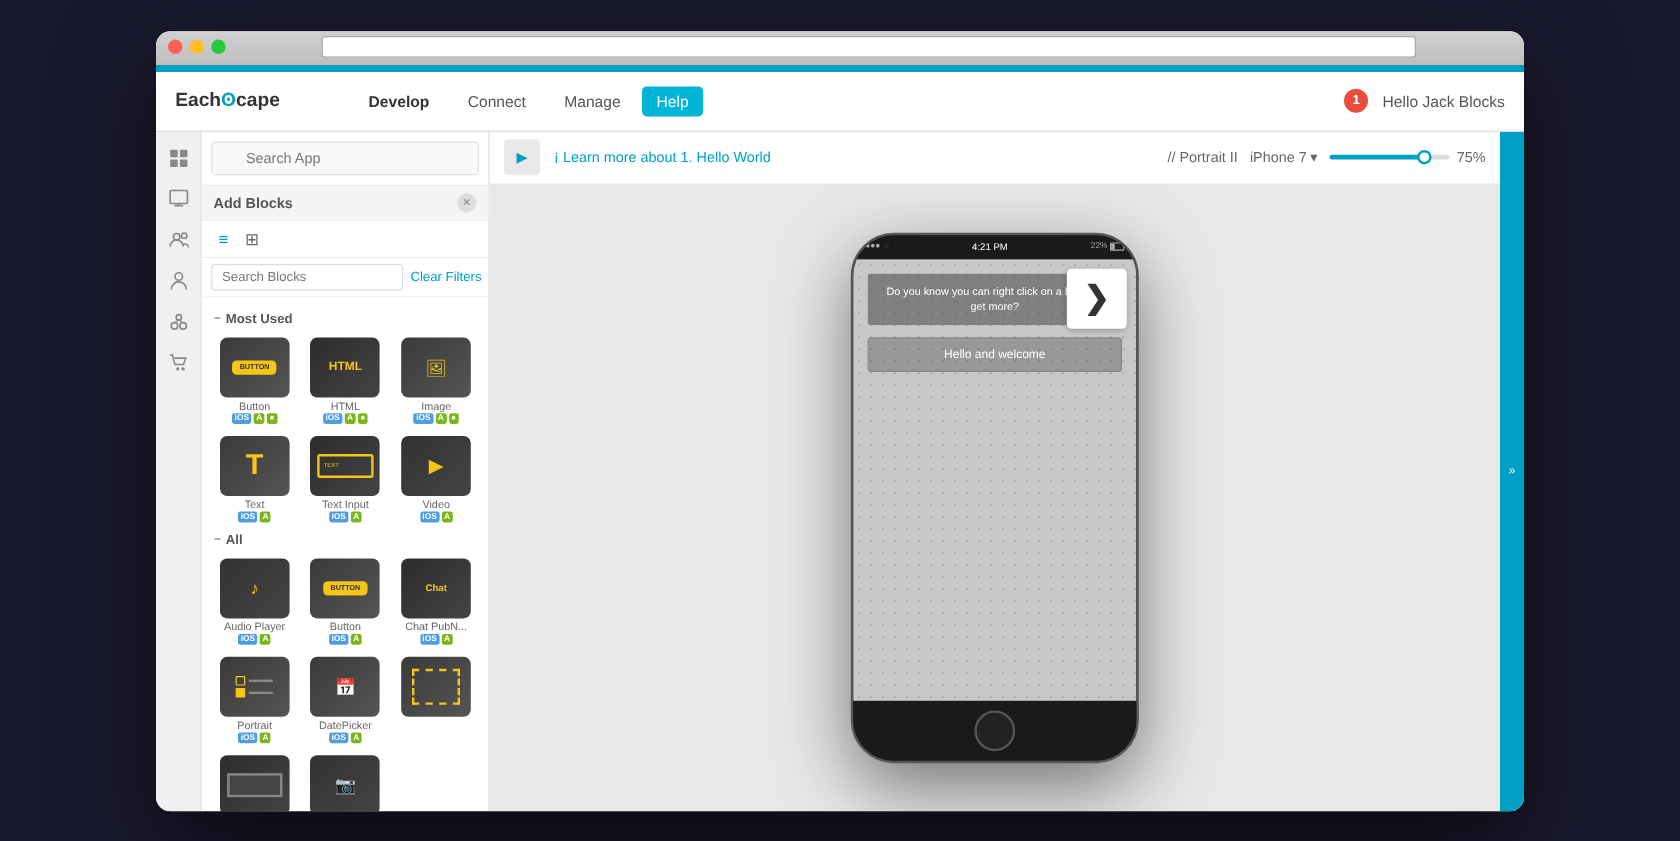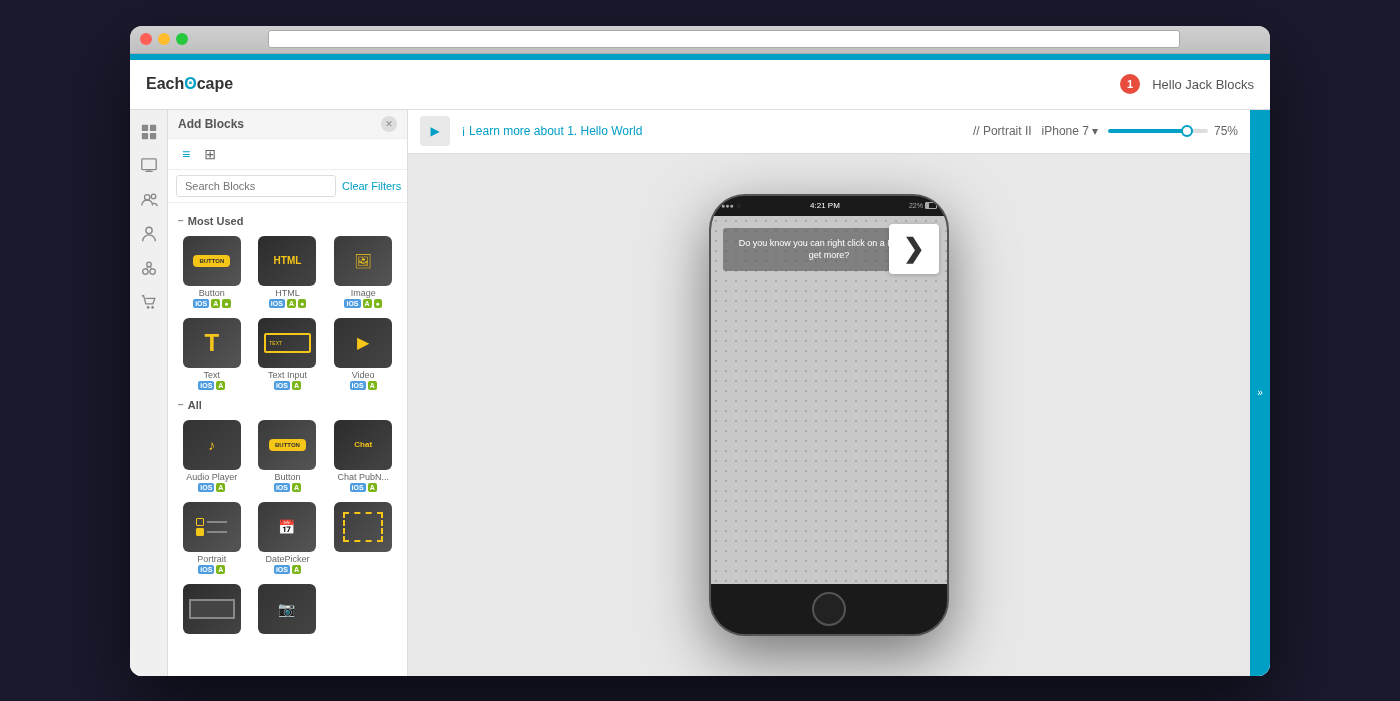--- a/index.html
+++ b/index.html
@@ -599,20 +599,26 @@
   <div class="app">
 
     <div class="top-blue-bar">
       <div class="top-blue-bar-chevron"></div>
     </div>
 
     <div class="top-nav">
       <div class="logo">
         <span class="logo-text">Each<span>ʘ</span>cape</span>
       </div>
+      <div class="nav-items">
+        <div class="nav-item active">Develop</div>
+        <div class="nav-item">Connect</div>
+        <div class="nav-item">Manage</div>
+        <div class="nav-item help">Help</div>
+      </div>
       <div class="nav-right">
         <div class="notification-badge">1</div>
         <div class="user-greeting">Hello Jack Blocks</div>
       </div>
     </div>
 
     <div class="main-content">
 
       <div class="icon-sidebar">
         <div class="icon-sidebar-item">
@@ -657,20 +663,26 @@
           <svg viewBox="0 0 20 20">
               <path d="M2 3h2l2.4 9h8l2-6H6" fill="none" stroke="#888" stroke-width="1.5"></path>
               <circle cx="9" cy="16" r="1.5" fill="#888"></circle>
               <circle cx="14" cy="16" r="1.5" fill="#888"></circle>
             </svg>
         </div>
       </div>
 
       <div class="blocks-panel">
 
+        <div class="search-box-wrapper">
+          <div class="search-wrapper">
+            <span class="search-icon-inside">🔍</span>
+            <input class="search-box" placeholder="Search App" style="">
+          </div>
+        </div>
 
         <div class="add-blocks-header">
           <span class="add-blocks-title">Add Blocks</span>
           <div class="close-btn">✕</div>
         </div>
 
         <div class="view-toggle">
           <div class="view-btn active">≡</div>
           <div class="view-btn">⊞</div>
         </div>
@@ -910,20 +922,23 @@
             <div class="phone-screen">
               <div class="phone-screen-content">
 
                 <div class="chevron-block">❯</div>
 
 
                 <div class="info-text-block">
                   <div class="info-text">Do you know you can right click on a Block to get more?</div>
                 </div>
 
+                <div class="welcome-block">
+                  <div class="welcome-text">Hello and welcome</div>
+                </div>
 
               </div>
             </div>
 
             <div class="phone-bottom">
               <div class="home-button"></div>
             </div>
 
           </div>
 

